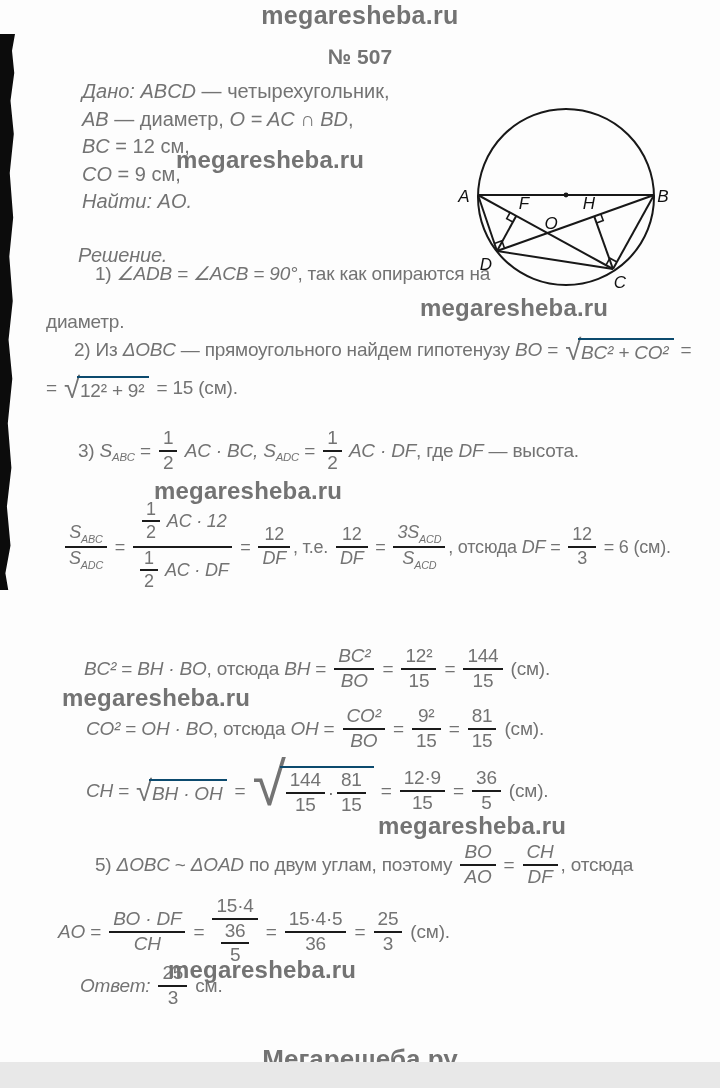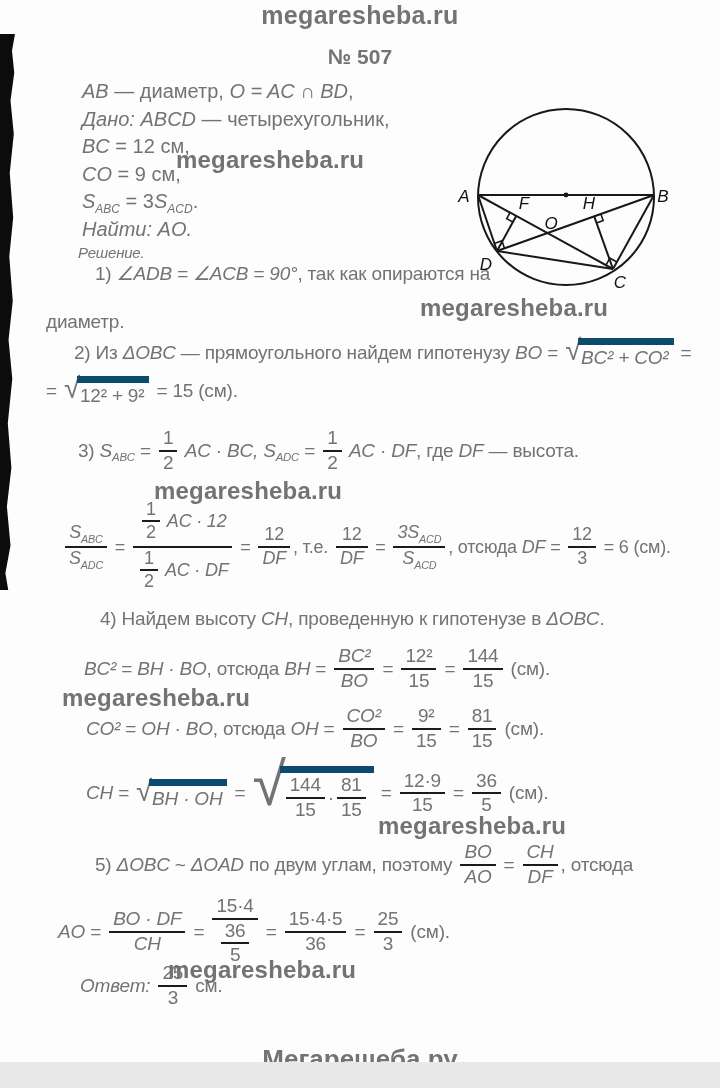--- a/index.html
+++ b/index.html
@@ -21,41 +21,40 @@
   .gline { height:27.5px; white-space:nowrap; }
   .line { position:absolute; white-space:nowrap; font-size:19px; letter-spacing:-0.2px; }
   .it { font-style:italic; }
   sub { font-size:0.6em; font-style:italic; }
   .frac { display:inline-flex; flex-direction:column; vertical-align:middle; text-align:center; margin:0 3px; position:relative; top:-1px; }
   .frac .num, .frac .den { display:block; padding:1px 4px; line-height:1.08; white-space:nowrap; }
   .frac .den { border-top:2px solid #1b1b1b; }
   .sqrt { display:inline-flex; align-items:flex-start; vertical-align:middle; margin:0 2px; }
   .sqrt .radical { font-style:normal; font-size:1.55em; line-height:0.8; margin-right:-3px; font-weight:400; }
   .sqrt.tall .radical { font-size:3.2em; line-height:0.62; margin-right:-6px; }
-  .sqrt .body { border-top:7px solid #0c4a6e; padding:2px 5px 0 3px; white-space:nowrap; }
+  .sqrt .body { border-top:2px solid #0c4a6e; padding:2px 5px 0 3px; white-space:nowrap; }
   svg.figure { position:absolute; left:448px; top:92px; }
   svg.figure .ln { fill:none; stroke:#181818; stroke-width:2; }
   svg.figure .thin { fill:none; stroke:#181818; stroke-width:1.6; }
   svg.figure text { font-family:"Liberation Sans",sans-serif; font-style:italic; font-size:17px; fill:#111; }
 </style>
 </head>
 <body>
 
 <div class="page">
 
   <div class="center-band site-top">megaresheba.ru</div>
   <div class="center-band prob-num">№ 507</div>
   <div class="scan-strip"></div>
 
   <div class="given">
+    <div class="gline"><span class="it">Дано: ABCD</span><span> — четырехугольник,</span></div>
     <div class="gline"><span class="it">AB</span><span> — диаметр, </span><span class="it">O = AC ∩ BD</span><span>,</span></div>
-    <div class="gline"><span class="it">Дано: ABCD</span><span> — четырехугольник,</span></div>
     <div class="gline"><span class="it">BC</span><span> = 12 см,</span></div>
     <div class="gline"><span class="it">CO</span><span> = 9 см,</span></div>
-    <div class="gline"><span class="it">S</span><sub>ABC</sub><span> = 3</span><span class="it">S</span><sub>ACD</sub><span>.</span></div>
     <div class="gline it">Найти: AO.</div>
   </div>
 
   <div class="wm" style="left:176px; top:146px;">megaresheba.ru</div>
   <div class="wm" style="left:420px; top:294px;">megaresheba.ru</div>
   <div class="wm" style="left:154px; top:477px;">megaresheba.ru</div>
   <div class="wm" style="left:62px; top:684px;">megaresheba.ru</div>
   <div class="wm" style="left:378px; top:812px;">megaresheba.ru</div>
   <div class="wm" style="left:168px; top:956px;">megaresheba.ru</div>
 
@@ -76,21 +75,21 @@
     <polyline class="thin" points="158.0,173.2 161.9,166.2 168.9,170.0"></polyline>
     <text x="16" y="110" text-anchor="middle">A</text>
     <text x="215" y="110" text-anchor="middle">B</text>
     <text x="76" y="117" text-anchor="middle">F</text>
     <text x="103" y="137" text-anchor="middle">O</text>
     <text x="141" y="117" text-anchor="middle">H</text>
     <text x="38" y="178" text-anchor="middle">D</text>
     <text x="172" y="196" text-anchor="middle">C</text>
   </svg>
 
-  <div class="line it" style="left:78px; top:244px; font-size:15px;">Решение.</div>
+  <div class="line it" style="left:78px; top:244px; font-size:20px;">Решение.</div>
 
   <div class="line" style="left:95px; top:262px;text-align:center;"><span>1) </span><span class="it">∠ADB = ∠ACB = 90°</span><span>, так как опираются на</span></div>
   <div class="line" style="left:46px; top:311px;">диаметр.</div>
 
   <div class="line" style="left:74px; top:338px;"><span>2) Из </span><span class="it">ΔOBC</span><span> — прямоугольного найдем гипотенузу </span><span class="it">BO</span><span> = </span><span class="sqrt">
         <span class="radical">√</span>
         <span class="body it">BC² + CO²</span>
       </span><span> =</span></div>
   <div class="line" style="left:46px; top:376px;"><span>= </span><span class="sqrt">
         <span class="radical">√</span>
@@ -124,21 +123,20 @@
         <span class="num">12</span>
         <span class="den it">DF</span>
       </span><span> = </span><span class="frac">
         <span class="num"><span class="it">3S</span><sub>ACD</sub></span>
         <span class="den"><span class="it">S</span><sub>ACD</sub></span>
       </span><span>, отсюда </span><span class="it">DF</span><span> = </span><span class="frac">
         <span class="num">12</span>
         <span class="den">3</span>
       </span><span> = 6 (см).</span></div>
 
-  <div class="line" style="left:100px; top:608px;"><span>4) Найдем высоту </span><span class="it">CH</span><span>, проведенную к гипотенузе в </span><span class="it">ΔOBC</span><span>.</span></div>
 
   <div class="line" style="left:84px; top:646px;"><span class="it">BC²</span><span> = </span><span class="it">BH · BO</span><span>, отсюда </span><span class="it">BH</span><span> = </span><span class="frac">
         <span class="num it">BC²</span>
         <span class="den it">BO</span>
       </span><span> = </span><span class="frac">
         <span class="num">12²</span>
         <span class="den">15</span>
       </span><span> = </span><span class="frac">
         <span class="num">144</span>
         <span class="den">15</span>

